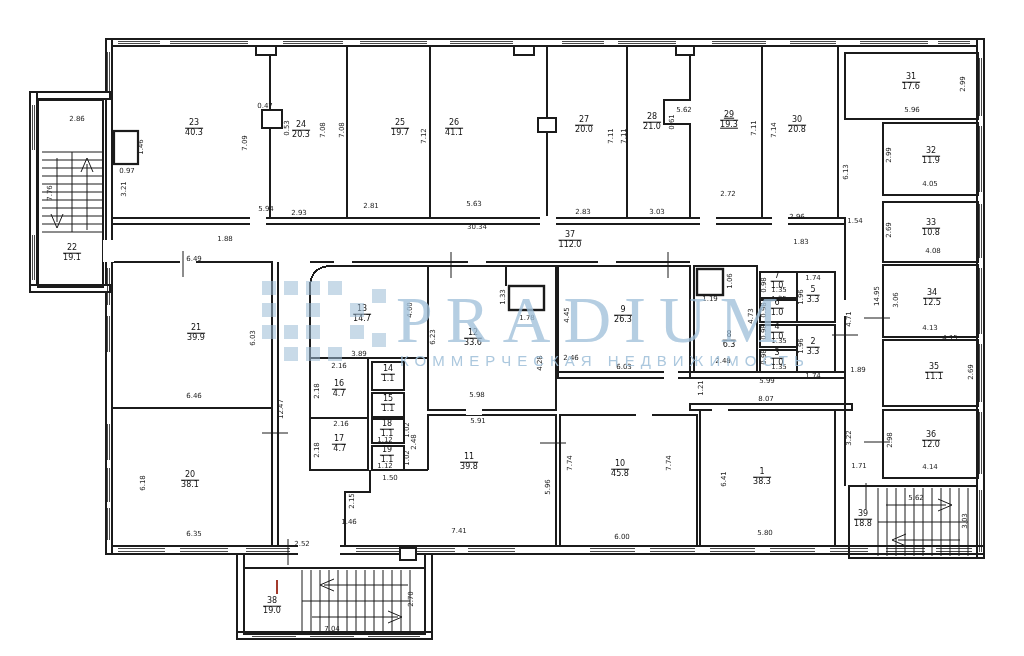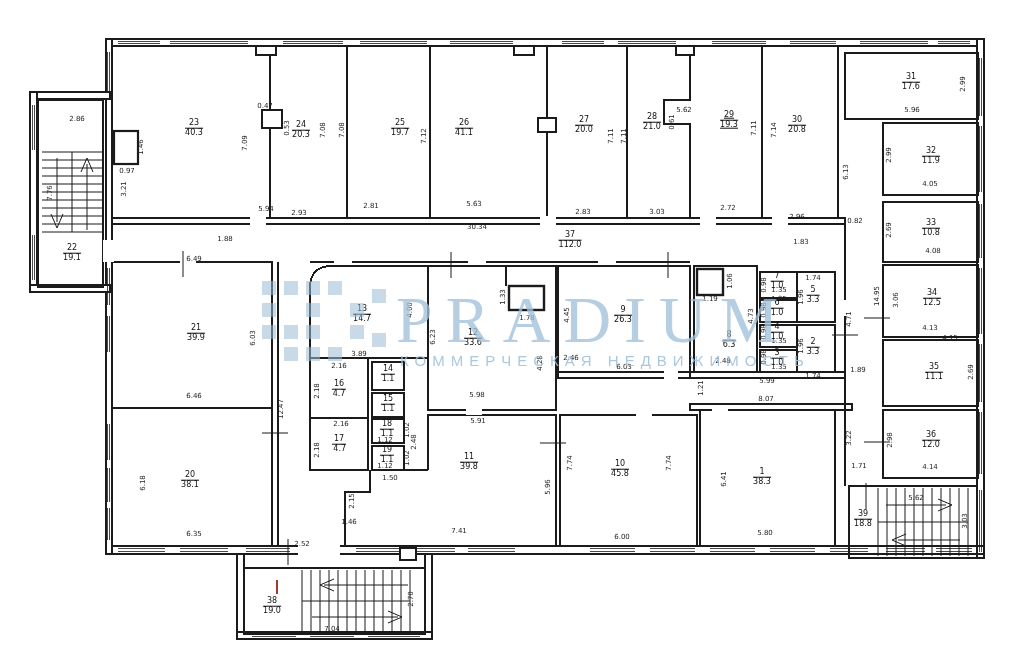--- a/index.html
+++ b/index.html
@@ -247,21 +247,21 @@
         <span class="rarea">40.3</span>
       </div>
       <div class="rlabel" style="left: 301px; top: 130px;">
         <span class="rnum">24</span>
         <span class="rarea">20.3</span>
       </div>
       <div class="rlabel" style="left: 400px; top: 128px;">
         <span class="rnum">25</span>
         <span class="rarea">19.7</span>
       </div>
-      <div class="rlabel" style="left: 464px; top: 128px;">
+      <div class="rlabel" style="left: 454px; top: 128px;">
         <span class="rnum">26</span>
         <span class="rarea">41.1</span>
       </div>
       <div class="rlabel" style="left: 584px; top: 125px;">
         <span class="rnum">27</span>
         <span class="rarea">20.0</span>
       </div>
       <div class="rlabel" style="left: 652px; top: 122px;">
         <span class="rnum">28</span>
         <span class="rarea">21.0</span>
@@ -325,27 +325,27 @@
       <div class="dim" style="left: 371px; top: 206px;">2.81</div>
       <div class="dim v" style="left: 424px; top: 136px;">7.12</div>
       <div class="dim" style="left: 474px; top: 204px;">5.63</div>
       <div class="dim" style="left: 477px; top: 227px;">30.34</div>
       <div class="dim" style="left: 583px; top: 212px;">2.83</div>
       <div class="dim v" style="left: 611px; top: 136px;">7.11</div>
       <div class="dim v" style="left: 624px; top: 136px;">7.11</div>
       <div class="dim" style="left: 657px; top: 212px;">3.03</div>
       <div class="dim" style="left: 684px; top: 110px;">5.62</div>
       <div class="dim v" style="left: 672px; top: 122px;">0.61</div>
-      <div class="dim" style="left: 728px; top: 208px;">2.72</div>
+      <div class="dim" style="left: 728px; top: 194px;">2.72</div>
       <div class="dim v" style="left: 754px; top: 128px;">7.11</div>
       <div class="dim v" style="left: 774px; top: 130px;">7.14</div>
       <div class="dim" style="left: 797px; top: 217px;">2.96</div>
       <div class="dim" style="left: 225px; top: 239px;">1.88</div>
       <div class="dim" style="left: 801px; top: 242px;">1.83</div>
-      <div class="dim" style="left: 855px; top: 221px;">0.82</div>
+      <div class="dim" style="left: 855px; top: 221px;">1.54</div>
       <div class="dim v" style="left: 846px; top: 172px;">6.13</div>
       <div class="dim" style="left: 912px; top: 110px;">5.96</div>
       <div class="dim v" style="left: 963px; top: 84px;">2.99</div>
       <div class="dim" style="left: 930px; top: 184px;">4.05</div>
       <div class="dim v" style="left: 889px; top: 155px;">2.99</div>
       <div class="dim" style="left: 933px; top: 251px;">4.08</div>
       <div class="dim v" style="left: 889px; top: 230px;">2.69</div>
       <div class="dim v" style="left: 877px; top: 296px;">14.95</div>
       <div class="dim v" style="left: 896px; top: 300px;">3.06</div>
       <div class="dim" style="left: 930px; top: 328px;">4.13</div>

